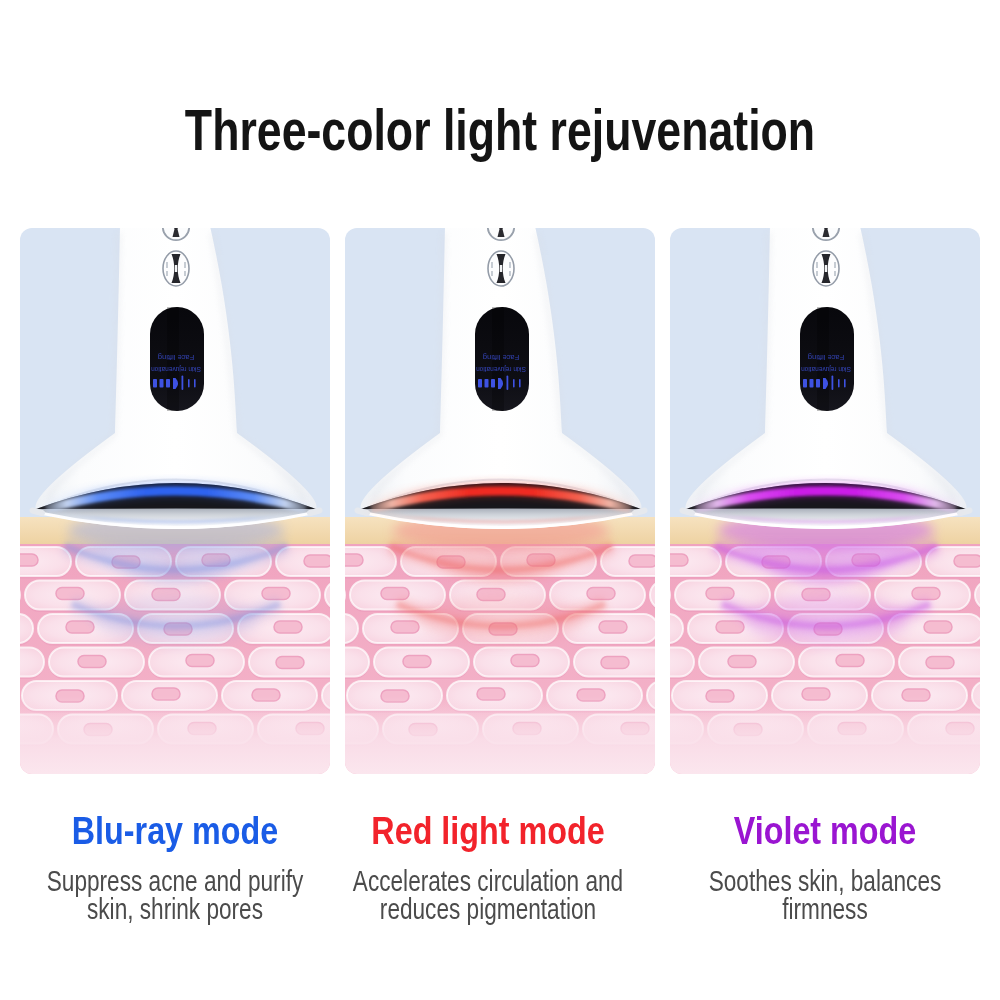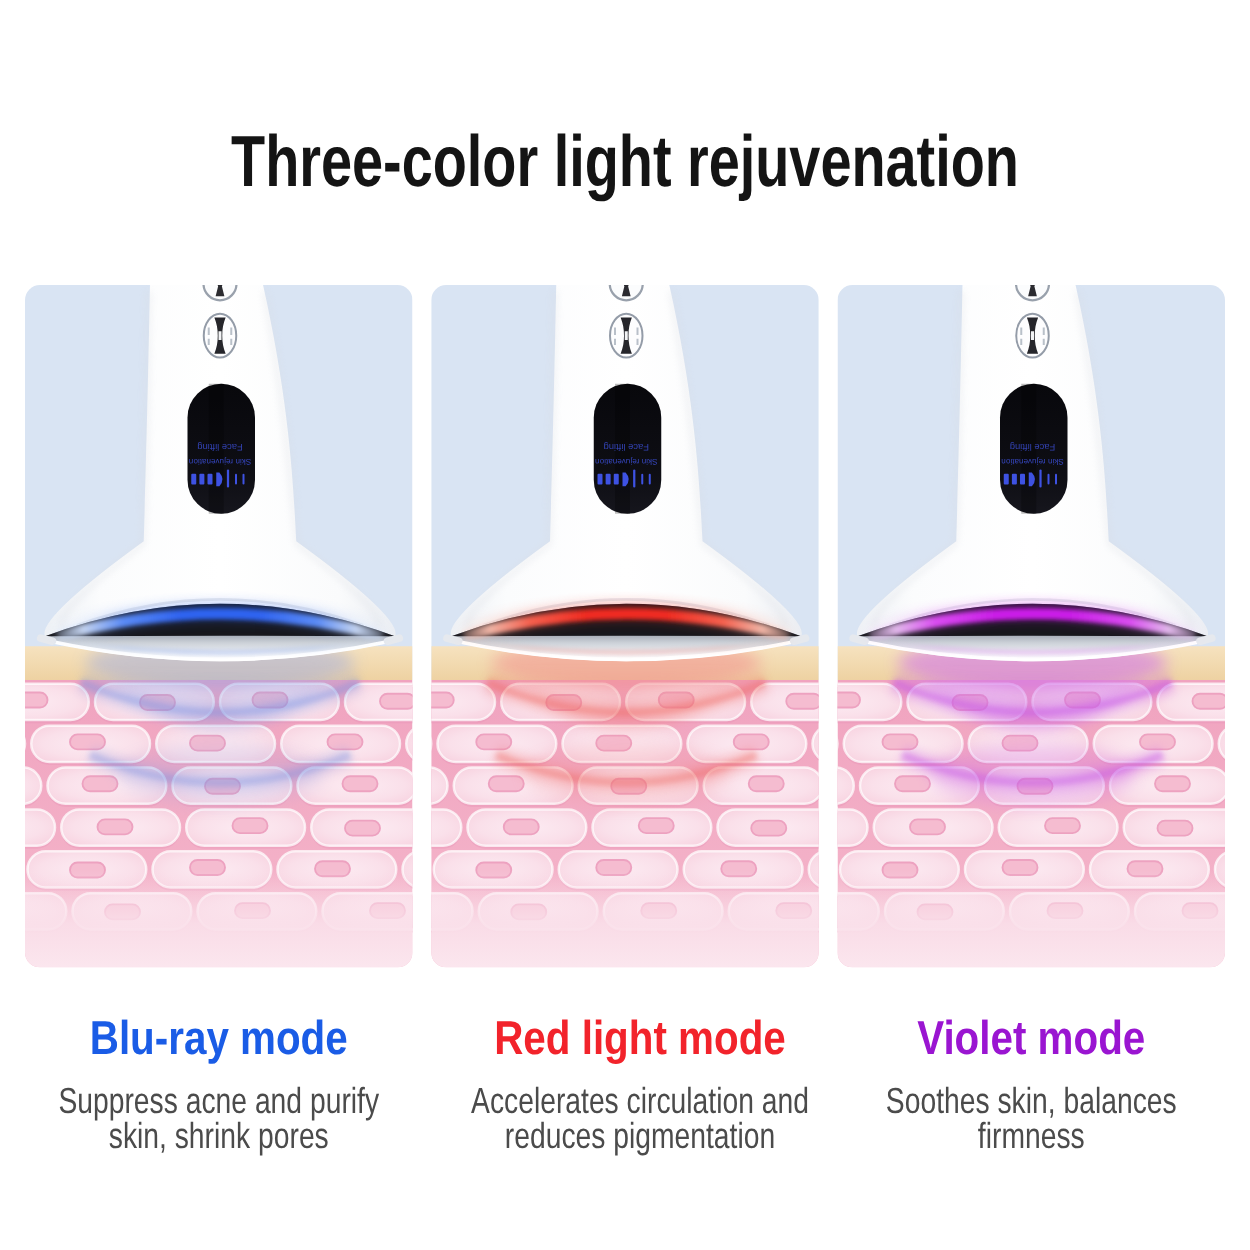--- a/index.html
+++ b/index.html
@@ -304,19 +304,19 @@
     <path d="M24,280 Q156,242 288,280" fill="none" stroke="url(#hg2)" stroke-width="11" opacity="0.45" filter="url(#b5)"></path>
     <path d="M26,281 Q156,245 286,281" fill="none" stroke="url(#hg2)" stroke-width="8.5" opacity="1" filter="url(#b15)"></path>
     <path d="M34,286 Q156,302 278,286" fill="none" stroke="url(#hg2)" stroke-width="3.5" opacity="0.2" filter="url(#b15)"></path>
   </g>
 </svg>
 
 <div class="cap" style="left:-30px">
   <div class="mode" style="color:#1a5ce6">Blu-ray mode</div>
   <div class="desc">Suppress acne and purify<br>skin, shrink pores</div>
 </div>
-<div class="cap" style="left:307px">
+<div class="cap" style="left:283px">
   <div class="mode" style="color:#f2232b">Red light mode</div>
   <div class="desc">Accelerates circulation and<br>reduces pigmentation</div>
 </div>
 <div class="cap" style="left:620px">
   <div class="mode" style="color:#9a15d1">Violet mode</div>
   <div class="desc">Soothes skin, balances<br>firmness</div>
 </div>
 </body></html>

